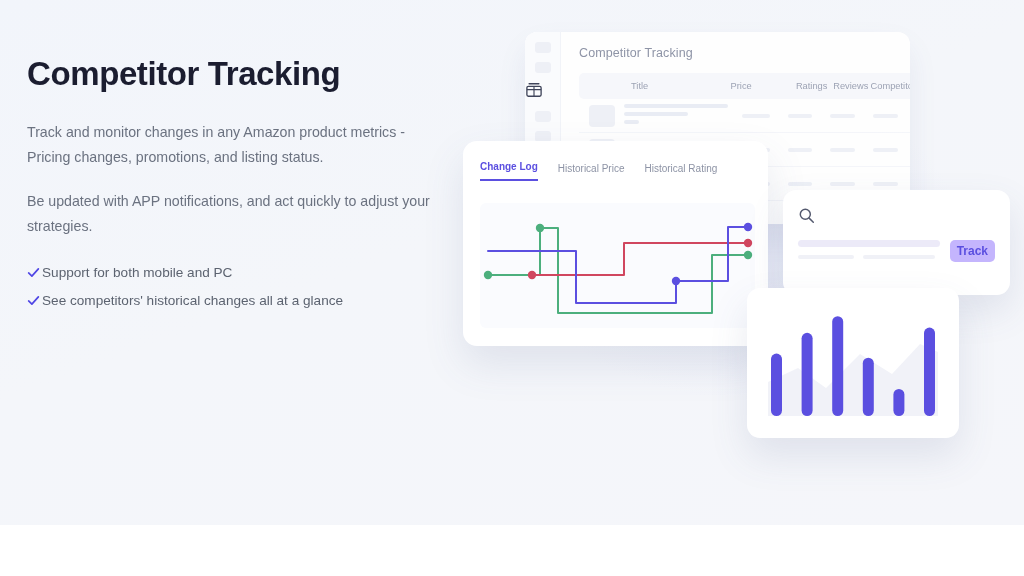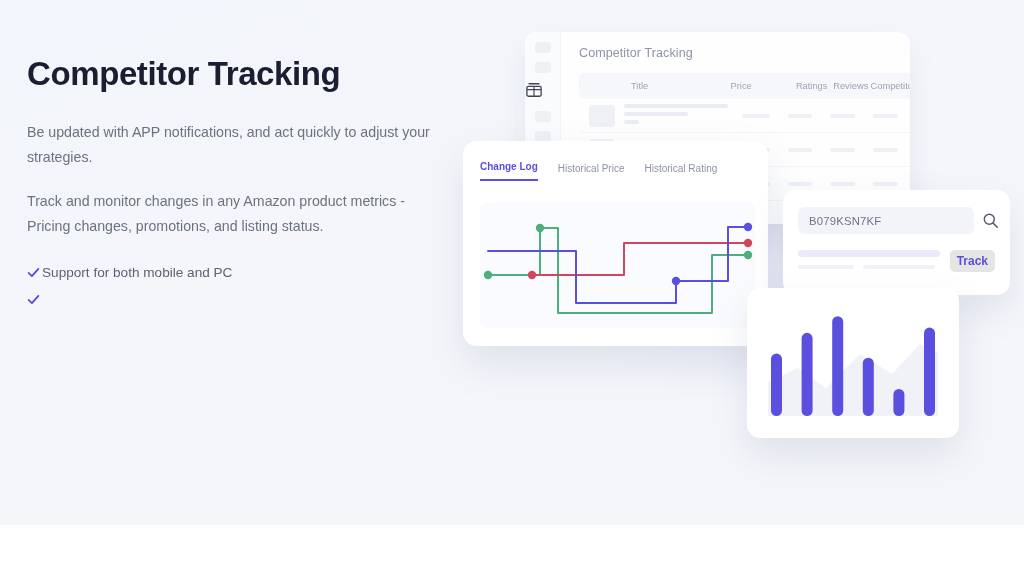--- a/index.html
+++ b/index.html
@@ -252,21 +252,21 @@
     margin-bottom: 8px;
   }
   .sc-subrow { display: flex; gap: 9px; }
   .sc-sub {
     height: 4px;
     border-radius: 2px;
     background: #f0f1f7;
   }
   .track-btn {
     flex: 0 0 auto;
-    background: #e5e5e5;
+    background: #c4b5fd;
     color: #5b4fe0;
     font-size: 12px;
     font-weight: 700;
     border: none;
     border-radius: 5px;
     padding: 4px 7px;
     cursor: pointer;
     font-family: "Liberation Sans", sans-serif;
   }
 
@@ -305,34 +305,35 @@
 </head>
 <body>
 
 <div id="stage">
 
   <div class="bg-band"></div>
   <div class="bg-glow"></div>
 
   <div class="left-col">
     <h1 class="headline">Competitor Tracking</h1>
+    <p class="para">Track and monitor changes in any Amazon product metrics - Pricing changes, promotions, and listing status.</p>
     <p class="para">Be updated with APP notifications, and act quickly to adjust your strategies.</p>
-    <p class="para">Track and monitor changes in any Amazon product metrics - Pricing changes, promotions, and listing status.</p>
 
     <ul class="bullets">
       <li class="bullet">
         <svg class="check-icon" viewBox="0 0 16 16" fill="none">
           <path d="M2 8.6 L6 12.4 L14 3.6" stroke="currentColor" stroke-width="2.1" stroke-linecap="round" stroke-linejoin="round"></path>
         </svg>
         <span>Support for both mobile and PC</span>
       </li>
       <li class="bullet">
         <svg class="check-icon" viewBox="0 0 16 16" fill="none">
           <path d="M2 8.6 L6 12.4 L14 3.6" stroke="currentColor" stroke-width="2.1" stroke-linecap="round" stroke-linejoin="round"></path>
         </svg>
+        <span>See competitors' historical changes all at a glance</span>
       </li>
     </ul>
   </div>
 
   <div class="card" id="back-card">
     <div class="bc-sidebar">
       <div class="sb-block"></div>
       <div class="sb-block"></div>
       <svg class="sb-icon" viewBox="0 0 20 18" fill="none">
         <rect x="2" y="5" width="16" height="11" rx="1.6" stroke="currentColor" stroke-width="1.5"></rect>
@@ -414,21 +415,20 @@
           <circle cx="52" cy="72" r="4.2" fill="#d0465f"></circle>
           <circle cx="268" cy="40" r="4.2" fill="#d0465f"></circle>
           <circle cx="196" cy="78" r="4.2" fill="#5b4fe0"></circle>
           <circle cx="268" cy="24" r="4.2" fill="#5b4fe0"></circle>
         </svg>
     </div>
   </div>
 
   <div class="card" id="search-card">
     <div class="search-row">
-      <input class="asin-input" type="text" readonly="" value="B079KSN7KF" style="">
       <svg class="search-icon" viewBox="0 0 20 20" fill="none">
         <circle cx="8.6" cy="8.6" r="5.9" stroke="currentColor" stroke-width="1.7"></circle>
         <path d="M13.1 13.1 L18 18" stroke="currentColor" stroke-width="1.7" stroke-linecap="round"></path>
       </svg>
     </div>
 
     <div class="sc-result">
       <div class="sc-skel">
         <div class="sc-bar" style="width:100%"></div>
         <div class="sc-subrow">

